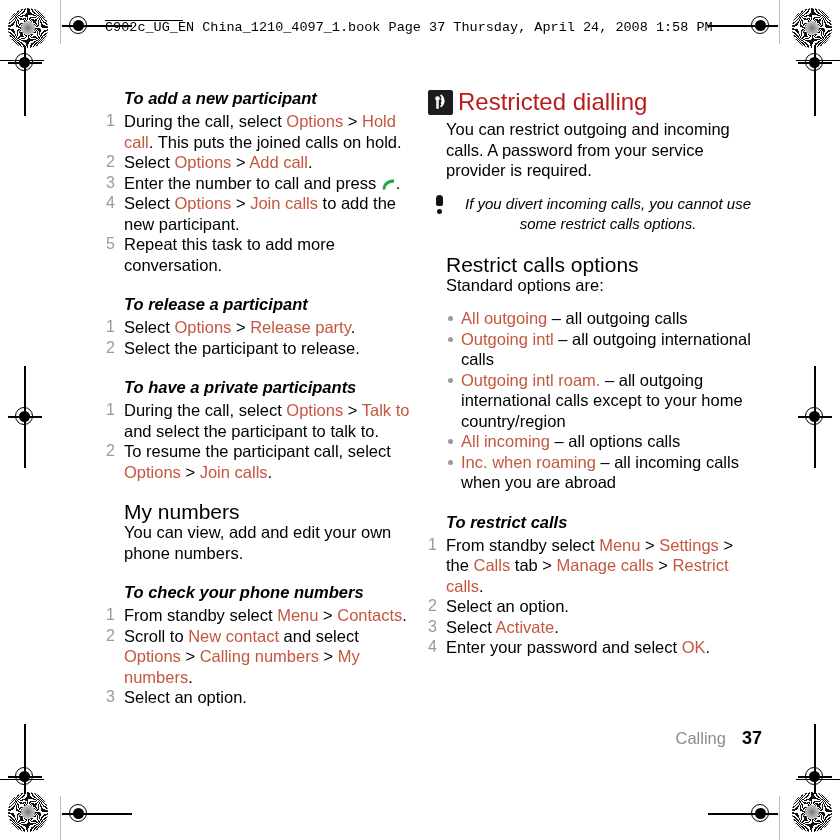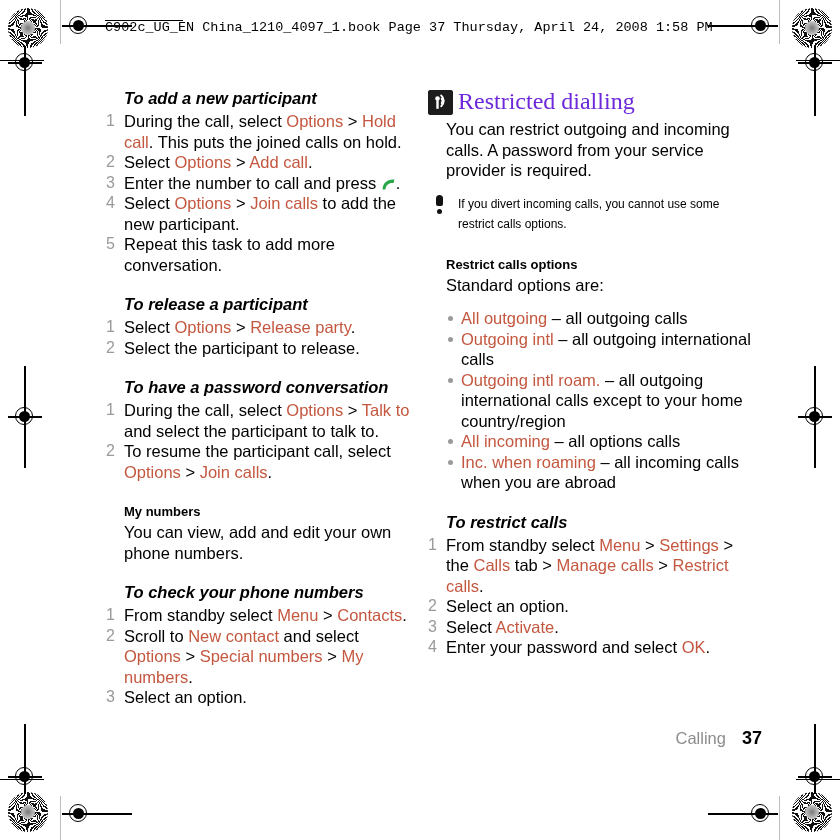--- a/index.html
+++ b/index.html
@@ -105,22 +105,22 @@
   .col-right { left: 428px; width: 330px; }
 
   h3.proc-title {
     font-size: 16.5px;
     font-style: italic;
     font-weight: bold;
     margin: 0 0 2px 18px;
     line-height: 21px;
   }
   h3.sec-sub {
-    font-size: 13px;
-    font-weight: bold;
+    font-size: 21px;
+    font-weight: normal;
     font-style: normal;
     margin: 0 0 0 18px;
     line-height: 21px;
   }
   .block-gap { height: 19px; }
   .block-gap-sm { height: 13px; }
 
   ol.steps {
     list-style: none;
     margin: 0;
@@ -188,31 +188,32 @@
     height: 25px;
     background: #1c1c1c;
     border-radius: 3px;
   }
   .sec-icon svg { display: block; }
   .sec-title {
     display: block;
     margin-left: 30px;
     font-size: 24px;
     font-weight: normal;
-    color: #6d28d9;
+    color: #b91c1c;
     line-height: 27px;
-    font-family: Liberation Serif, serif;
   }
 
   
   .note {
     position: relative;
     padding-left: 30px;
-    font-size: 12px;
+    font-size: 15px;
+    font-style: italic;
     line-height: 20.5px;
+    text-align: center;
   }
   .note-icon {
     position: absolute;
     left: 8px;
     top: 1px;
     width: 7px;
     height: 20px;
   }
   .note-icon .bang-body {
     position: absolute;
@@ -359,37 +360,37 @@
   <div class="block-gap"></div>
 
   <h3 class="proc-title">To release a participant</h3>
   <ol class="steps">
     <li><span class="num">1</span><span class="rt"><span>Select </span><span class="ui">Options</span><span> &gt; </span><span class="ui">Release party</span><span>.</span></span></li>
     <li><span class="num">2</span><span class="rt"><span>Select the participant to release.</span></span></li>
   </ol>
 
   <div class="block-gap"></div>
 
-  <h3 class="proc-title">To have a password conversation</h3>
+  <h3 class="proc-title">To have a private participants</h3>
   <ol class="steps">
     <li><span class="num">1</span><span class="rt"><span>During the call, select </span><span class="ui">Options</span><span> &gt; </span><span class="ui">Talk to</span><span> and select the participant to talk to.</span></span></li>
     <li><span class="num">2</span><span class="rt"><span>To resume the participant call, select </span><span class="ui">Options</span><span> &gt; </span><span class="ui">Join calls</span><span>.</span></span></li>
   </ol>
 
   <div class="block-gap"></div>
 
   <h3 class="sec-sub">My numbers</h3>
   <p class="body-text">You can view, add and edit your own phone numbers.</p>
 
   <div class="block-gap"></div>
 
   <h3 class="proc-title">To check your phone numbers</h3>
   <ol class="steps">
     <li><span class="num">1</span><span class="rt"><span>From standby select </span><span class="ui">Menu</span><span> &gt; </span><span class="ui">Contacts</span><span>.</span></span></li>
-    <li><span class="num">2</span><span class="rt"><span>Scroll to </span><span class="ui">New contact</span><span> and select </span><span class="ui">Options</span><span> &gt; </span><span class="ui">Special numbers</span><span> &gt; </span><span class="ui">My numbers</span><span>.</span></span></li>
+    <li><span class="num">2</span><span class="rt"><span>Scroll to </span><span class="ui">New contact</span><span> and select </span><span class="ui">Options</span><span> &gt; </span><span class="ui">Calling numbers</span><span> &gt; </span><span class="ui">My numbers</span><span>.</span></span></li>
     <li><span class="num">3</span><span class="rt"><span>Select an option.</span></span></li>
   </ol>
 </div>
 
 <div class="col col-right">
 
   <div class="sec-head">
     <span class="sec-icon">
       <svg width="25" height="25" viewBox="0 0 25 25" aria-hidden="true">
         <rect x="0" y="0" width="25" height="25" rx="3" fill="#1c1c1c"></rect>

